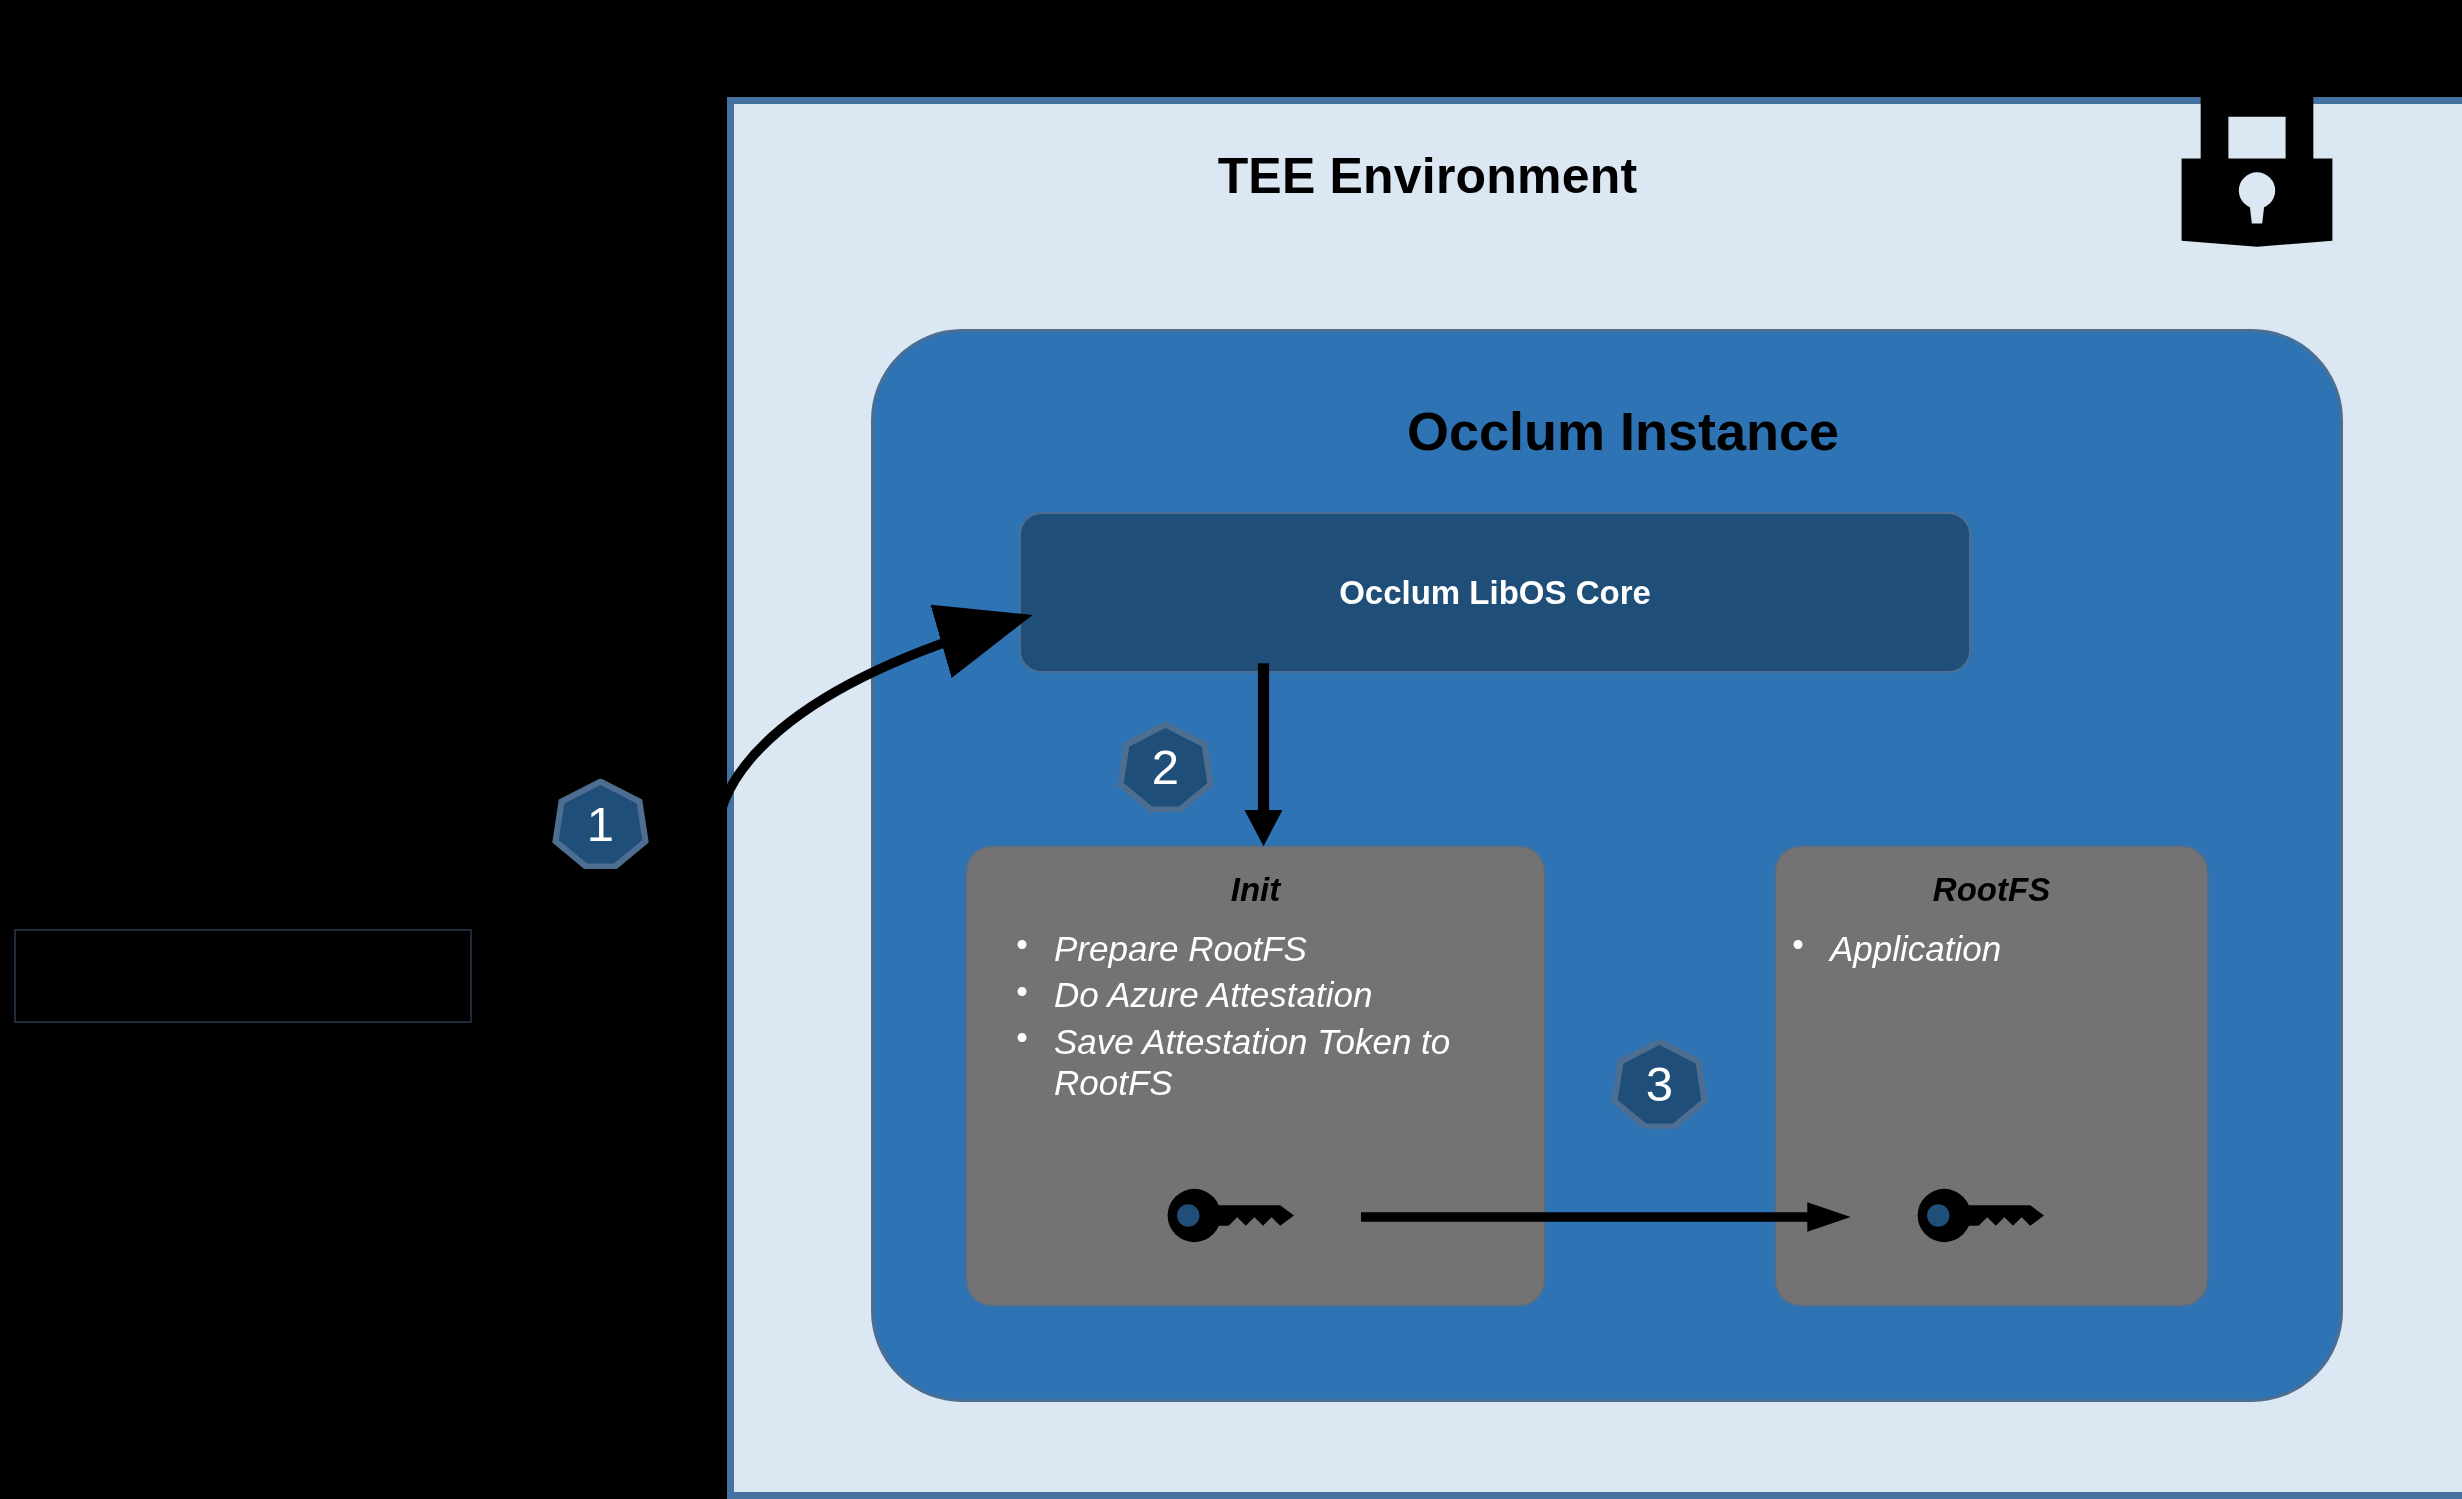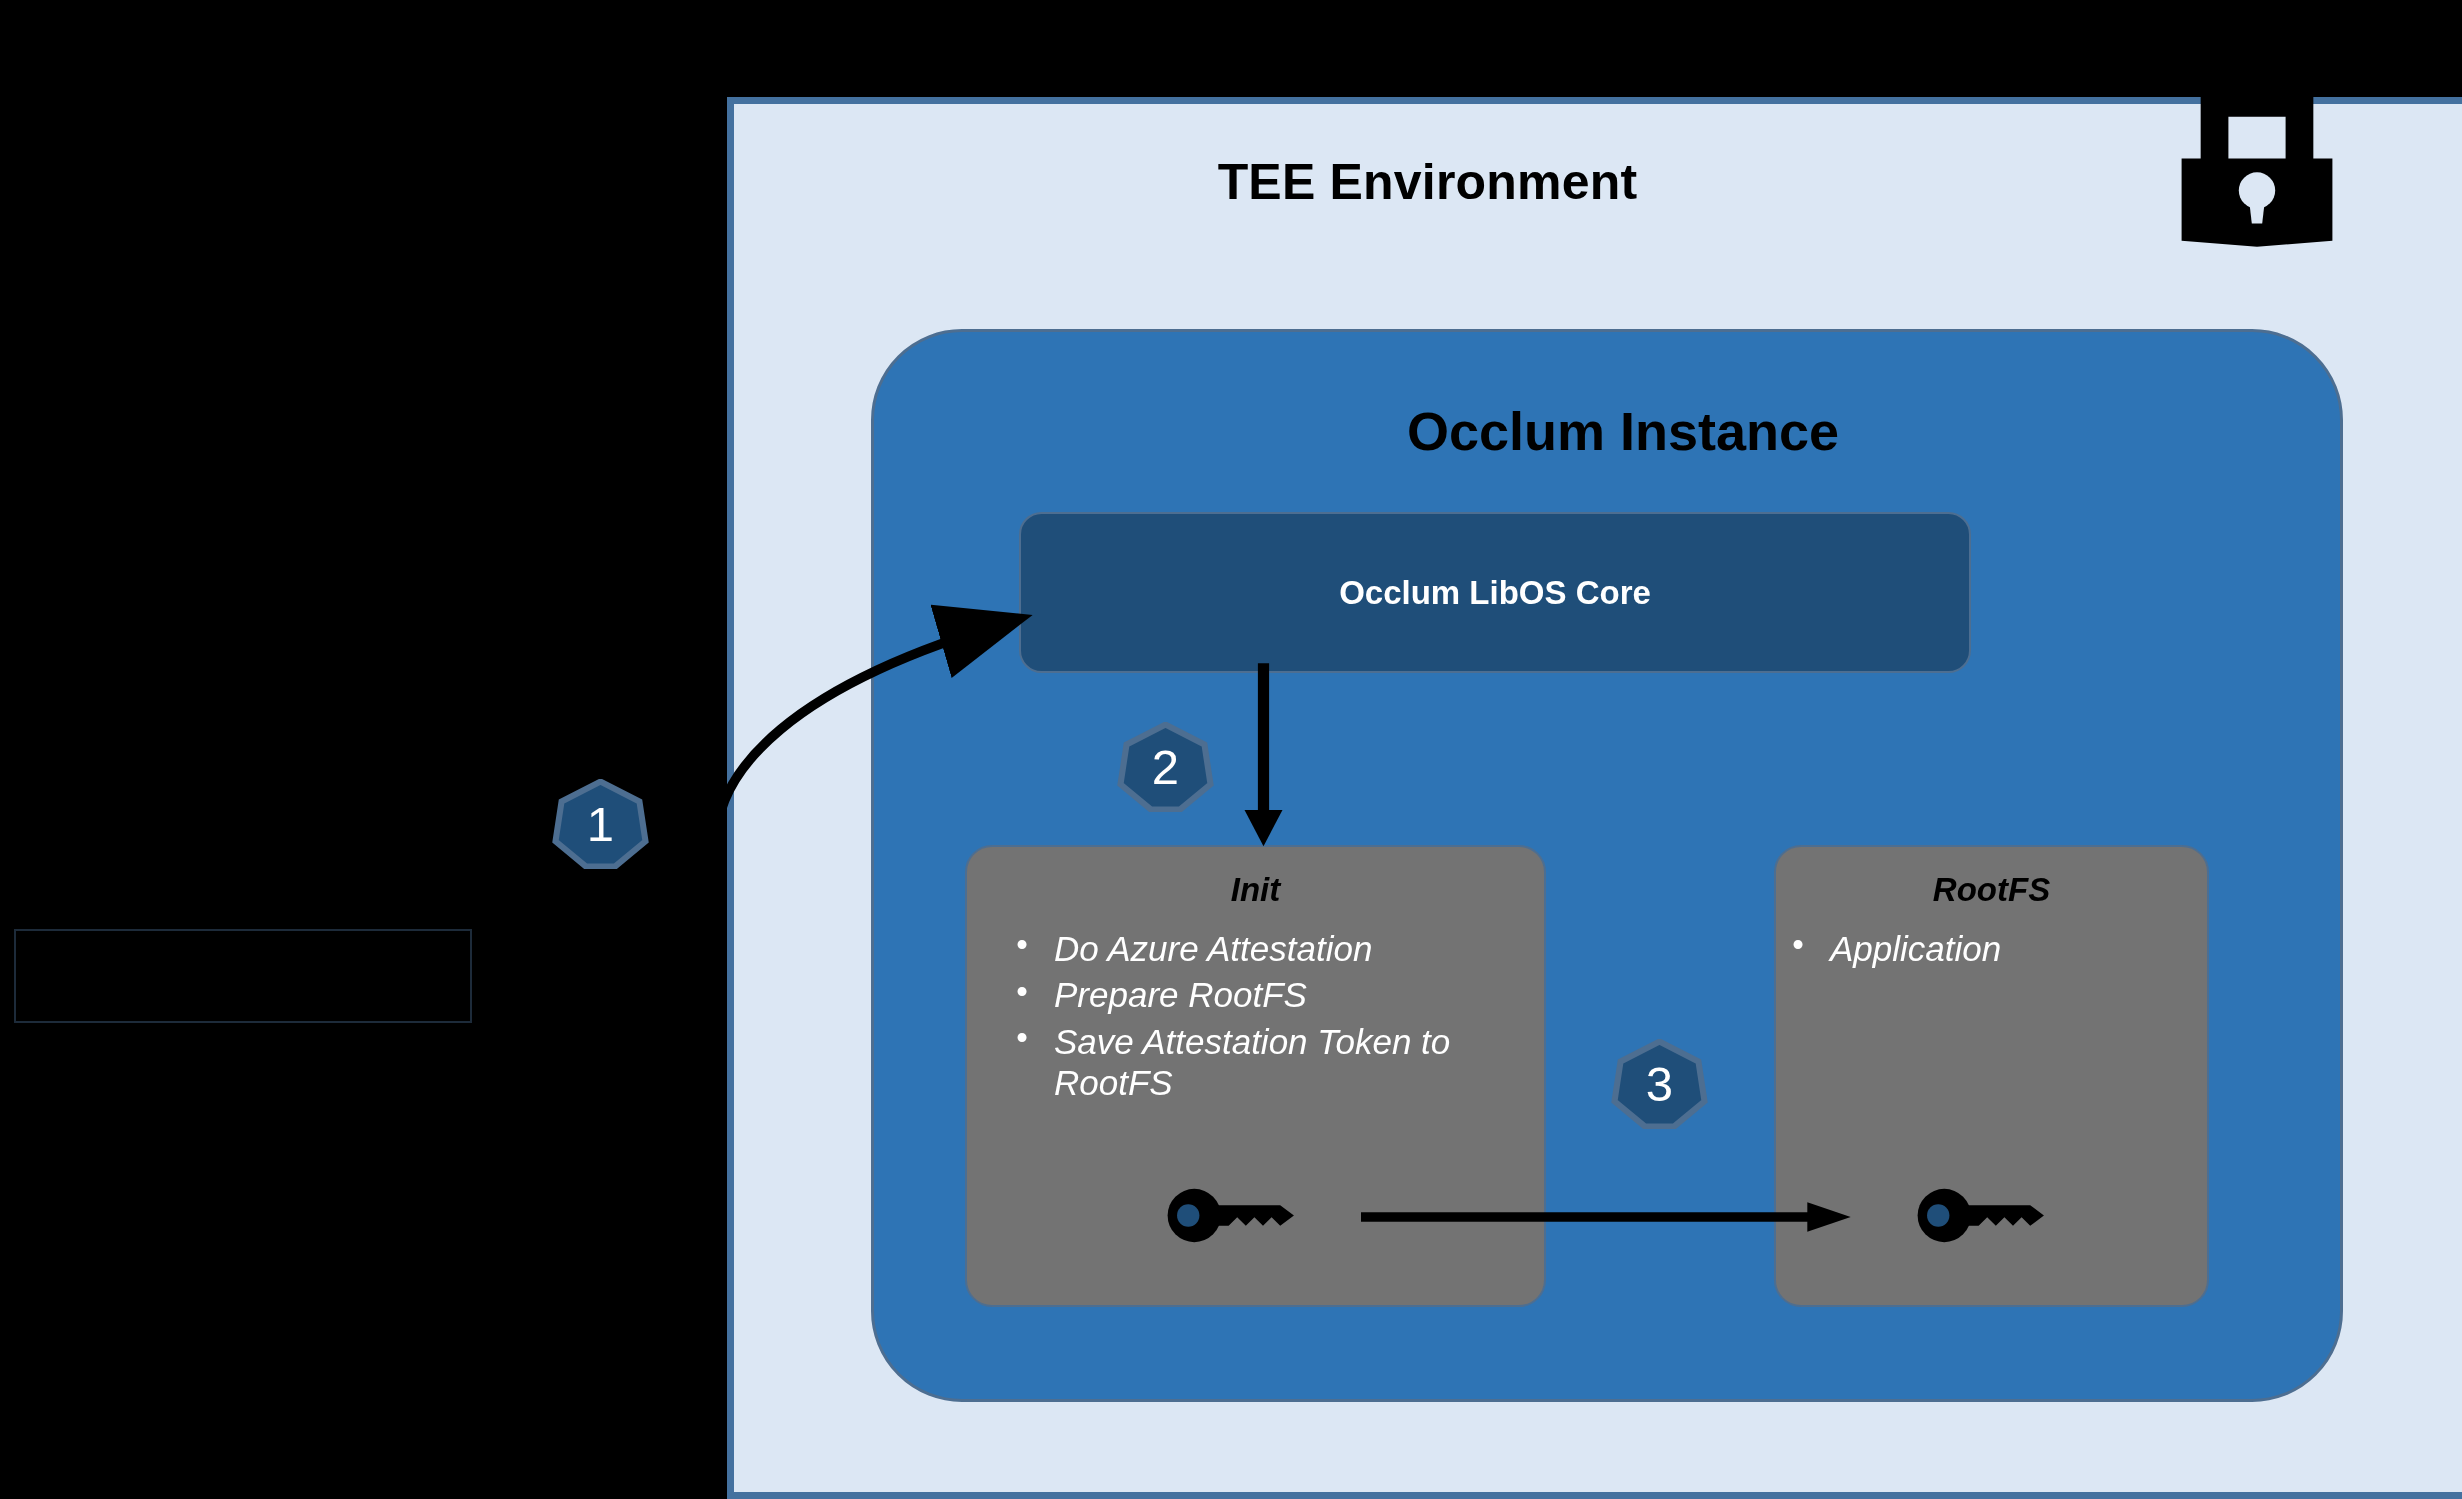--- a/index.html
+++ b/index.html
@@ -42,21 +42,21 @@
     height: 1402px;
     background: #dce7f4;
     border-left: 7.8px solid #44719f;
     border-top: 7.8px solid #44719f;
     border-bottom: 7.8px solid #44719f;
     box-sizing: border-box;
   }
   #tee-title {
     position: absolute;
     left: 0;
-    top: 49px;
+    top: 43px;
     width: 1387px;
     text-align: center;
     font-size: 50px;
     font-weight: bold;
     color: #000000;
     letter-spacing: 0.2px;
   }
 
   
   #padlock-icon {
@@ -221,22 +221,22 @@
   <div id="occlum-title">Occlum Instance</div>
 </div>
 
 <div id="libos-core-box">
   <span id="libos-core-label">Occlum LibOS Core</span>
 </div>
 
 <div id="init-box" class="sub-box">
   <div class="sub-box-title">Init</div>
   <ul class="bullet-list">
+    <li>Prepare RootFS</li>
     <li>Do Azure Attestation</li>
-    <li>Prepare RootFS</li>
     <li>Save Attestation Token to RootFS</li>
   </ul>
 </div>
 
 <div id="rootfs-box" class="sub-box">
   <div class="sub-box-title">RootFS</div>
   <ul class="bullet-list">
     <li>Application</li>
   </ul>
 </div>

